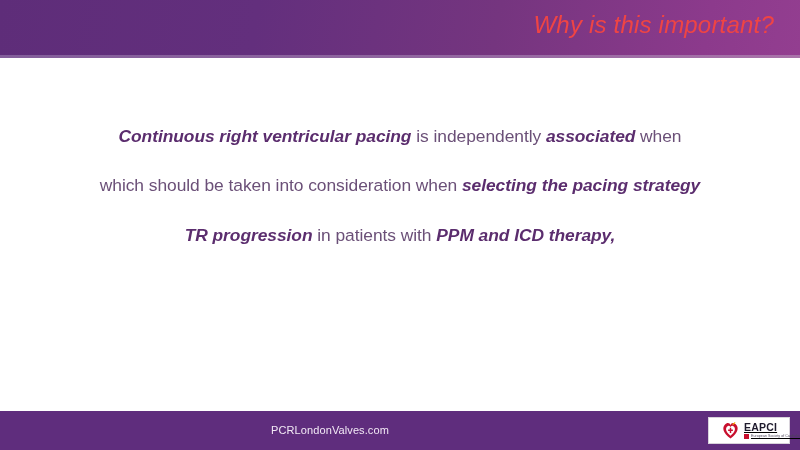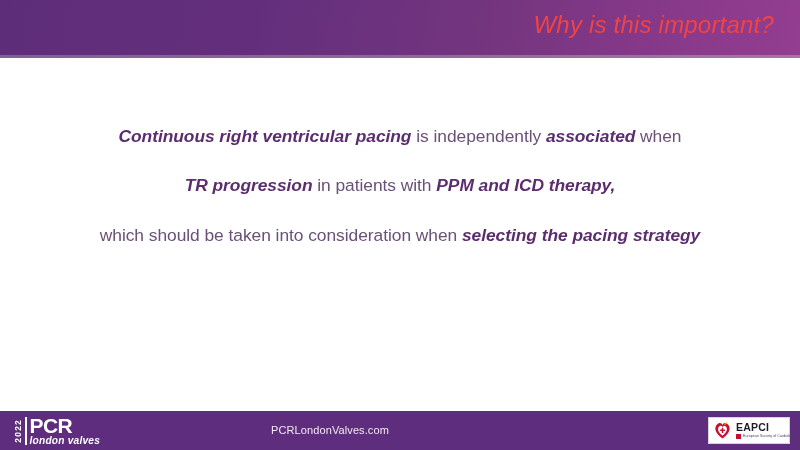--- a/index.html
+++ b/index.html
@@ -144,22 +144,23 @@
   .eapci-badge {
     position: absolute;
     right: 10px;
     top: 417px;
     width: 82px;
     height: 27px;
     background: #ffffff;
     border: 1px solid #d8d2db;
     display: flex;
     align-items: center;
-    padding: 0 4px;
+    padding: 0 12px;
     box-sizing: border-box;
+    text-decoration: underline;
   }
   .eapci-heart {
     width: 19px;
     height: 19px;
     flex: 0 0 auto;
     margin-right: 4px;
   }
   .eapci-text {
     display: flex;
     flex-direction: column;
@@ -198,37 +199,29 @@
 
   <div class="header-bar"></div>
   <div class="header-underline"></div>
   <div class="header-title">Why is this important?</div>
 
   <div class="body-block">
     <div class="body-line">
       <b>Continuous right ventricular pacing</b><span> is independently </span><b>associated</b><span> when</span>
     </div>
     <div class="body-line">
+      <span>which should be taken into consideration when </span><b>selecting the pacing strategy</b>
+    </div>
+    <div class="body-line">
       <b>TR progression</b><span> in patients with </span><b>PPM and ICD therapy,</b>
     </div>
-    <div class="body-line">
-      <span>which should be taken into consideration when </span><b>selecting the pacing strategy</b>
-    </div>
   </div>
 
   <div class="footer-bar"></div>
 
-  <div class="pcr-logo">
-    <div class="pcr-year">2022</div>
-    <div class="pcr-divider"></div>
-    <div class="pcr-words">
-      <div class="pcr-main">PCR</div>
-      <div class="pcr-sub">london valves</div>
-    </div>
-  </div>
 
   <div class="footer-url">PCRLondonValves.com</div>
 
   <div class="eapci-badge">
     <svg class="eapci-heart" viewBox="0 0 40 40">
       <path d="M20 37 C4 25 2 15 8 8 C13 2 19 4 20 9 C21 4 27 2 32 8 C38 15 36 25 20 37 Z" fill="#c8102e"></path>
       <path d="M20 31 C10 23 9 16 12.5 12 C16 8 19.5 10 20 13.5 C20.5 10 24 8 27.5 12 C31 16 30 23 20 31 Z" fill="#ffffff"></path>
       <path d="M24 7 L29 2 L30.5 3.5 L25.5 8.5 Z" fill="#f5b800"></path>
       <path d="M18.5 14 L21.5 14 L21.5 18 L25 18 L25 21 L21.5 21 L21.5 25 L18.5 25 L18.5 21 L15 21 L15 18 L18.5 18 Z" fill="#c8102e"></path>
     </svg>

